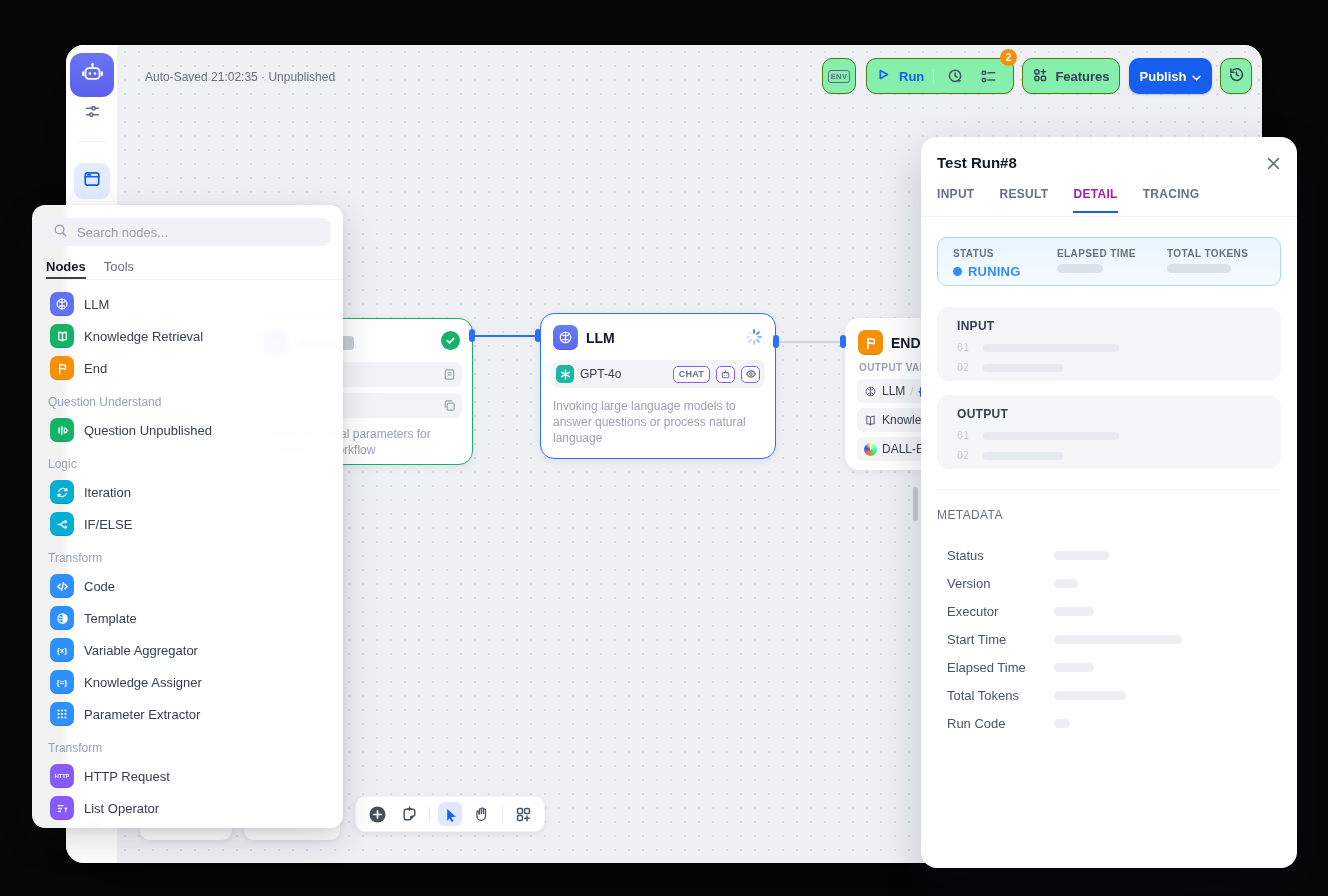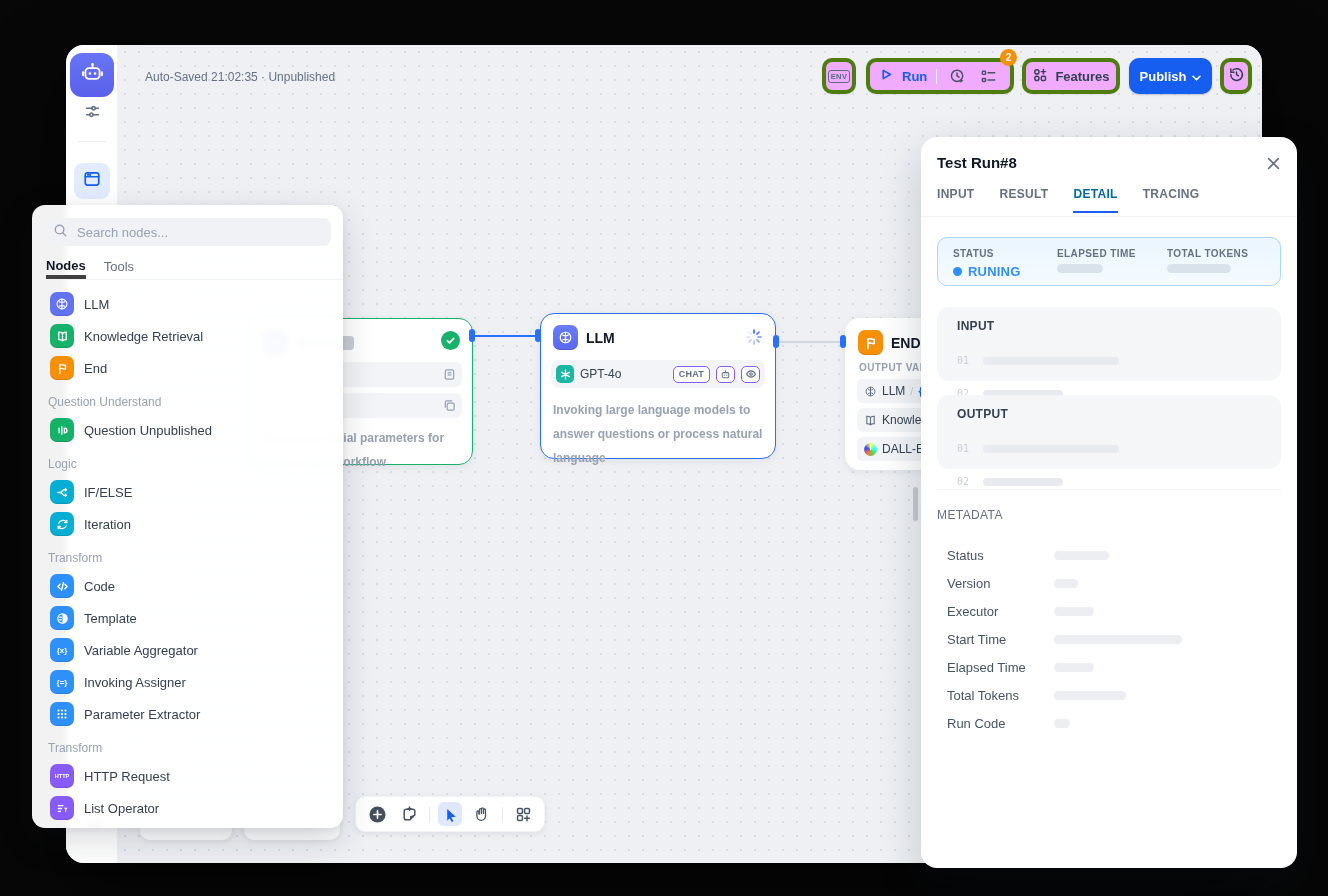--- a/index.html
+++ b/index.html
@@ -16,21 +16,21 @@
   .sidebar{position:absolute;left:0;top:0;width:52px;bottom:0;background:#fff;border-right:1px solid #f0f1f4;}
   .app-icon{position:absolute;left:4px;top:8px;width:44px;height:44px;border-radius:12px;
     background:linear-gradient(180deg,#6775f5,#5b60ea);display:flex;align-items:center;justify-content:center;}
   .side-ic{position:absolute;display:flex;align-items:center;justify-content:center;color:#667085;}
   .side-div{position:absolute;left:12px;top:96px;width:28px;height:1px;background:#eceef2;}
   .side-sel{position:absolute;left:8px;top:118px;width:36px;height:36px;border-radius:9px;background:#e3ebff;
     display:flex;align-items:center;justify-content:center;color:#155eef;}
 
   
   .autosave{position:absolute;left:79px;top:25px;font-size:12px;color:#667085;}
-  .tcard{position:absolute;top:13px;height:36px;background:#f0abfc;border:4px solid #4d7c0f;border-radius:10px;
+  .tcard{position:absolute;top:13px;height:36px;background:#86efac;border:1px solid #4d7c0f;border-radius:10px;
     display:flex;align-items:center;box-shadow:0 1px 2px rgba(16,24,40,.06);}
   .env-card{left:756px;width:34px;justify-content:center;}
   .env-chip{font-size:7.5px;font-weight:800;color:#5d6b82;border:1.4px solid #5d6b82;border-radius:3px;padding:1px 2px;letter-spacing:.4px;}
   .run-card{left:800px;width:148px;padding:0 10px;gap:9px;}
   .run-lbl{color:#155eef;font-size:13px;font-weight:600;}
   .vdiv{width:1px;height:15px;background:#e7eaee;}
   .feat-card{left:956px;width:98px;justify-content:center;gap:7px;font-size:13px;font-weight:600;color:#344054;}
   .publish-btn{position:absolute;left:1063px;top:13px;width:83px;height:36px;border-radius:10px;background:#155eef;
     color:#fff;font-size:13px;font-weight:600;display:flex;align-items:center;justify-content:center;gap:6px;
     box-shadow:0 1px 2px rgba(16,24,40,.2);}
@@ -45,21 +45,21 @@
   .end-node{left:779px;top:273px;width:160px;height:152px;border:1px solid #fff;}
   .nhead{display:flex;align-items:center;gap:8px;padding:11px 12px 8px 12px;}
   .nico{width:25px;height:25px;border-radius:7px;display:flex;align-items:center;justify-content:center;flex:none;
     box-shadow:inset 0 -1px rgba(0,0,0,.1);color:#fff;}
   .ntitle{font-size:14px;font-weight:700;color:#101828;}
   .check-badge{position:absolute;right:12px;top:12px;width:19px;height:19px;border-radius:50%;background:#17b26a;
     display:flex;align-items:center;justify-content:center;}
   .spin{position:absolute;right:12px;top:14px;}
   .frow{position:absolute;left:11px;height:25px;background:#f2f4f7;border-radius:7px;display:flex;align-items:center;
     justify-content:flex-end;padding:0 6px;color:#98a2b3;}
-  .ndesc{position:absolute;font-size:12px;line-height:24px;color:#98a2b3;font-weight:bold;}
+  .ndesc{position:absolute;font-size:12px;line-height:16px;color:#98a2b3;}
   .model-row{position:absolute;left:10px;top:46px;width:214px;height:28px;background:#f2f4f7;border-radius:8px;
     display:flex;align-items:center;gap:6px;padding:0 5px;}
   .model-ic{width:18px;height:18px;border-radius:5px;background:#1ab8a3;display:flex;align-items:center;justify-content:center;}
   .model-name{font-size:12px;color:#344054;flex:1;}
   .chip{height:17px;border:1px solid #8b5cf6;background:#fdfdfe;border-radius:5px;display:flex;align-items:center;
     justify-content:center;color:#667085;}
   .chat-chip{font-size:9px;font-weight:600;padding:0 5px;letter-spacing:.2px;}
   .ic-chip{width:19px;}
   .ev-label{position:absolute;left:13px;top:43px;font-size:10px;font-weight:700;letter-spacing:.4px;color:#98a2b3;white-space:nowrap;}
   .ev-row{position:absolute;left:11px;width:118px;height:24px;background:#f2f4f7;border-radius:6px;display:flex;
@@ -81,52 +81,52 @@
 
   
   .npanel{position:absolute;left:32px;top:205px;width:311px;height:623px;border-radius:13px;
     background:rgba(255,255,255,.95);backdrop-filter:blur(3px);box-shadow:0 12px 36px rgba(16,24,40,.16),0 2px 8px rgba(16,24,40,.08);
     z-index:20;padding:13px 12px 0 12px;}
   .search-box{height:28px;background:#f0f2f5;border-radius:8px;display:flex;align-items:center;gap:7px;padding:0 9px;}
   .search-box input{border:none;outline:none;background:transparent;font-size:13px;color:#475467;width:100%;}
   .search-box input::placeholder{color:#98a2b3;}
   .ptabs{display:flex;gap:18px;margin-top:9px;height:24px;align-items:center;padding:0 2px;}
   .ptab{font-size:13px;color:#667085;font-weight:500;height:24px;display:flex;align-items:center;border-bottom:2px solid transparent;}
-  .ptab.on{color:#101828;font-weight:700;border-bottom:4px solid #404040;}
+  .ptab.on{color:#101828;font-weight:700;border-bottom:2px solid #404040;}
   .pdiv{height:1px;background:#f2f3f6;margin:0 -12px;}
   .plist{padding-top:8px;}
   .sect{font-size:12px;color:#98a2b3;margin:9px 4px 3px 4px;height:18px;line-height:18px;}
   .nrow{height:32px;display:flex;align-items:center;gap:10px;padding:0 6px;border-radius:8px;}
   .nrow span.lbl{font-size:13px;color:#354052;font-weight:500;}
   .ni{width:24px;height:24px;border-radius:7px;display:flex;align-items:center;justify-content:center;color:#fff;flex:none;
     box-shadow:inset 0 -1px rgba(0,0,0,.12);}
   .ni .tx{font-size:8px;font-weight:800;letter-spacing:0;}
   .c-indigo{background:#6172f3}.c-green{background:#17b26a}.c-orange{background:#f79009}
   .c-cyan{background:#06aed4}.c-blue{background:#2e90fa}.c-purple{background:#875bf7}
 
   
   .rpanel{position:absolute;left:921px;top:137px;width:376px;height:731px;background:#fff;border-radius:16px;
     box-shadow:0 16px 44px rgba(16,24,40,.2);z-index:30;}
   .rtitle{position:absolute;left:16px;top:17px;font-size:15px;font-weight:700;color:#101828;}
   .rclose{position:absolute;right:14px;top:16px;width:20px;height:20px;display:flex;align-items:center;justify-content:center;color:#667085;}
   .rtabs{position:absolute;left:16px;top:50px;display:flex;gap:25px;}
   .rtab{font-size:12px;font-weight:600;letter-spacing:.3px;color:#667085;padding-bottom:10px;border-bottom:2px solid transparent;}
-  .rtab.on{color:#0369a1;font-weight:700;border-bottom:2px solid #155eef;text-align:right;}
+  .rtab.on{color:#a21caf;font-weight:700;border-bottom:2px solid #155eef;text-align:right;}
   .rdiv{position:absolute;left:0;right:0;top:79px;height:1px;background:#f2f3f6;}
   .status-card{position:absolute;left:16px;top:100px;width:344px;height:49px;border-radius:10px;
     background:linear-gradient(180deg,#eaf5ff,#f6fbff);border:1px solid #a9d7ff;}
   .sc-col{position:absolute;top:10px;}
   .sc-lbl{font-size:10px;font-weight:600;letter-spacing:.4px;color:#667085;}
   .sc-val{margin-top:5px;display:flex;align-items:center;gap:6px;}
   .run-dot{width:9px;height:9px;border-radius:50%;background:#2e90fa;}
   .run-txt{font-size:13px;font-weight:700;color:#2e90fa;letter-spacing:.2px;}
   .sk{background:#e4e7ec;border-radius:5px;height:9px;}
   .iocard{position:absolute;left:16px;width:344px;height:74px;background:#f5f6f8;border-radius:12px;padding:12px 20px;}
   .io-lbl{font-size:12px;font-weight:700;color:#344054;letter-spacing:.3px;}
-  .io-row{display:flex;align-items:center;gap:12px;margin-top:22px;}
+  .io-row{display:flex;align-items:center;gap:12px;margin-top:9px;}
   .lineno{font-family:"DejaVu Sans Mono",monospace;font-size:10px;color:#c9cfd9;width:14px;}
   .io-row .sk{background:#e7eaee;height:8px;}
   .meta-div{position:absolute;left:16px;right:16px;top:352px;height:1px;background:#f2f3f6;}
   .meta-title{position:absolute;left:16px;top:371px;font-size:12px;color:#667085;letter-spacing:.4px;font-weight:500;}
   .meta-rows{position:absolute;left:26px;top:404px;right:16px;}
   .mrow{height:28px;display:flex;align-items:center;}
   .mrow .mlbl{width:107px;font-size:13px;color:#475467;}
   .mrow .sk{background:#eceef2;}
 </style>
 </head>
@@ -453,33 +453,33 @@
               <path d="M9 4.5c1.8 0 2.8 1 2.8 2.5S10.8 9.5 9 9.5z" stroke-width="1.4"></path>
             </svg>
         </span>
         <span class="lbl">Question Unpublished</span>
       </div>
 
       <div class="sect">Logic</div>
       <div class="nrow">
         <span class="ni c-cyan">
           <svg width="13" height="13" viewBox="0 0 14 14" fill="none" stroke="#fff" stroke-width="1.4" stroke-linecap="round" stroke-linejoin="round">
-              <path d="M2 7h3.2M5.2 7l3-3h3M5.2 7l3 3h3M10 2.7L11.3 4 10 5.3M10 8.7L11.3 10 10 11.3"></path>
-            </svg>
-        </span>
-        <span class="lbl">IF/ELSE</span>
+              <path d="M11.5 4.8A4.8 4.8 0 003 5.6M2.5 9.2A4.8 4.8 0 0011 8.4"></path>
+              <path d="M11.6 2.6v2.3H9.3M2.4 11.4V9.1h2.3"></path>
+            </svg>
+        </span>
+        <span class="lbl">Iteration</span>
       </div>
       <div class="nrow">
         <span class="ni c-cyan">
           <svg width="13" height="13" viewBox="0 0 14 14" fill="none" stroke="#fff" stroke-width="1.4" stroke-linecap="round" stroke-linejoin="round">
-              <path d="M11.5 4.8A4.8 4.8 0 003 5.6M2.5 9.2A4.8 4.8 0 0011 8.4"></path>
-              <path d="M11.6 2.6v2.3H9.3M2.4 11.4V9.1h2.3"></path>
-            </svg>
-        </span>
-        <span class="lbl">Iteration</span>
+              <path d="M2 7h3.2M5.2 7l3-3h3M5.2 7l3 3h3M10 2.7L11.3 4 10 5.3M10 8.7L11.3 10 10 11.3"></path>
+            </svg>
+        </span>
+        <span class="lbl">IF/ELSE</span>
       </div>
 
       <div class="sect">Transform</div>
       <div class="nrow">
         <span class="ni c-blue">
           <svg width="13" height="13" viewBox="0 0 14 14" fill="none" stroke="#fff" stroke-width="1.5" stroke-linecap="round" stroke-linejoin="round">
               <path d="M4.5 4.5L2 7l2.5 2.5M9.5 4.5L12 7l-2.5 2.5M8 3L6 11"></path>
             </svg>
         </span>
         <span class="lbl">Code</span>
@@ -497,21 +497,21 @@
       <div class="nrow">
         <span class="ni c-blue">
             <span class="tx">{x}</span>
           </span>
         <span class="lbl">Variable Aggregator</span>
       </div>
       <div class="nrow">
         <span class="ni c-blue">
             <span class="tx">{=}</span>
           </span>
-        <span class="lbl">Invoking Assigner</span>
+        <span class="lbl">Knowledge Assigner</span>
       </div>
       <div class="nrow">
         <span class="ni c-blue">
           <svg width="12" height="12" viewBox="0 0 12 12" fill="#fff">
               <circle cx="2.5" cy="2.5" r="1.1"></circle>
               <circle cx="6" cy="2.5" r="1.1"></circle>
               <circle cx="9.5" cy="2.5" r="1.1"></circle>
               <circle cx="2.5" cy="6" r="1.1"></circle>
               <circle cx="6" cy="6" r="1.1"></circle>
               <circle cx="9.5" cy="6" r="1.1"></circle>

